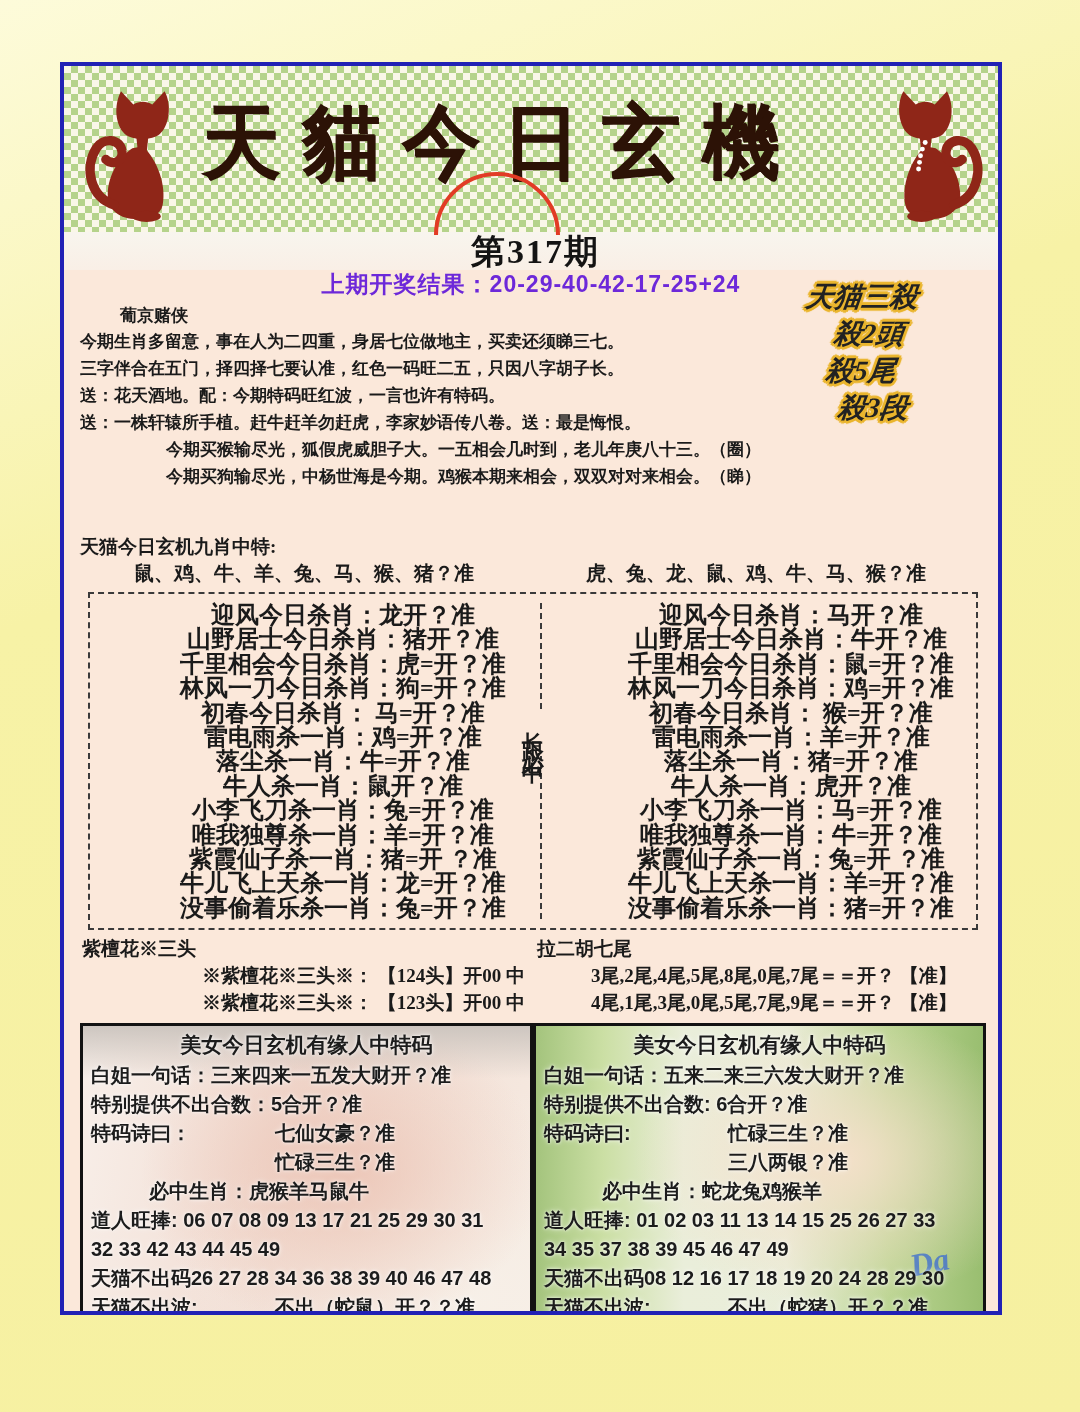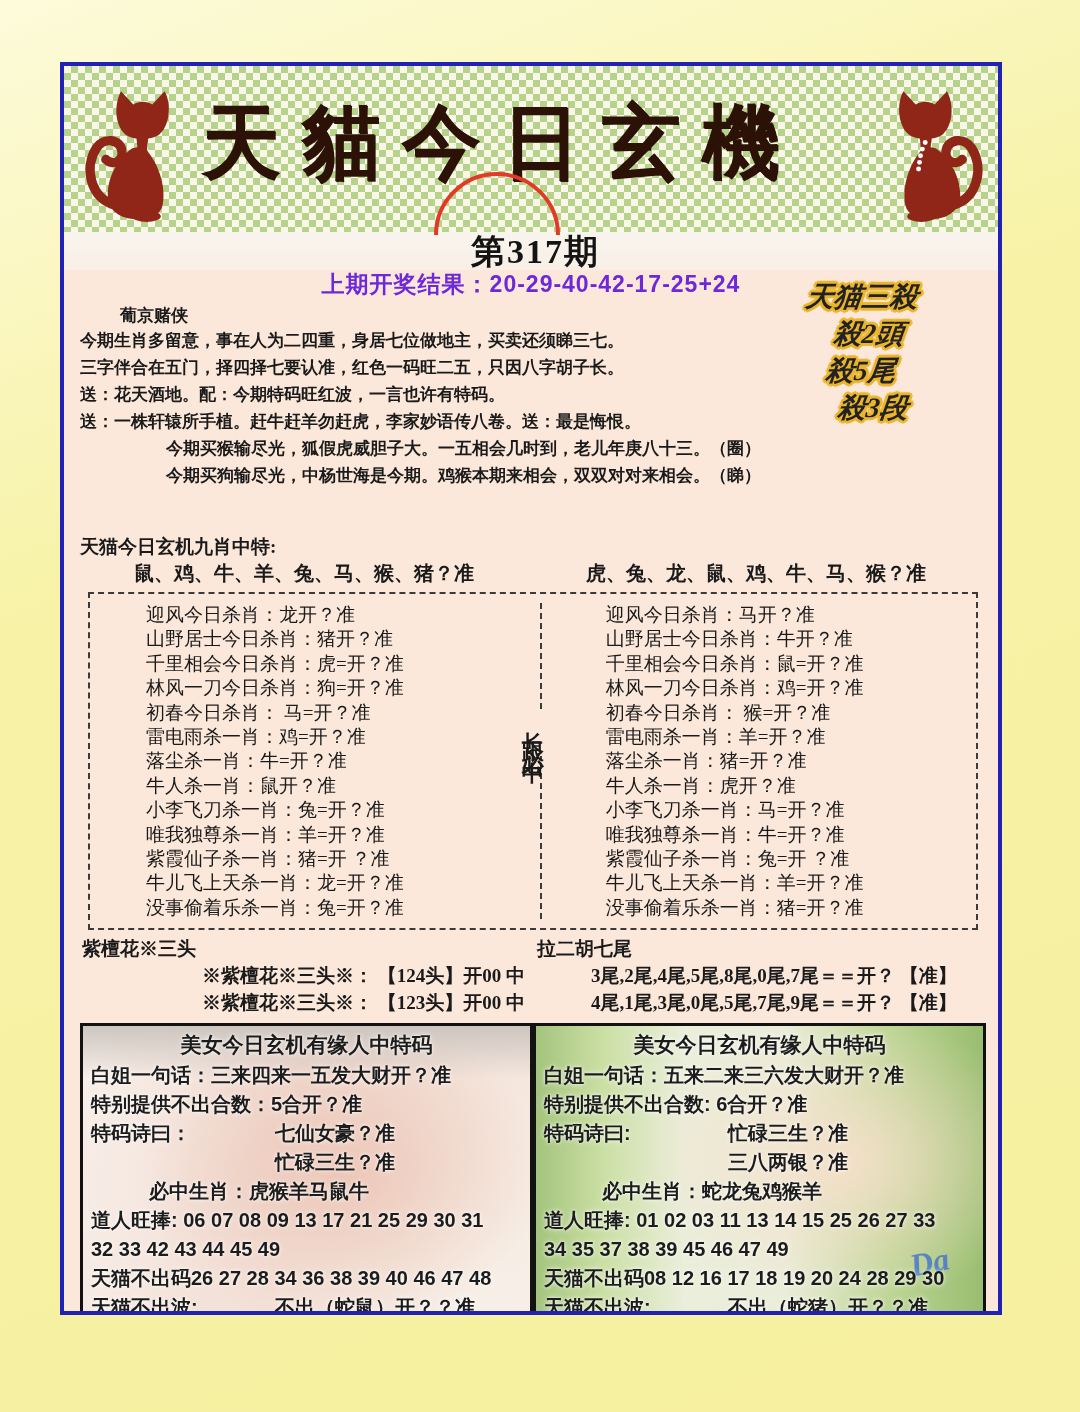--- a/index.html
+++ b/index.html
@@ -54,34 +54,34 @@
       -2px -2px 0 #eab52d, 2px -2px 0 #eab52d, -2px 2px 0 #eab52d, 2px 2px 0 #eab52d,
       0 -3px 1px #eab52d, 0 3px 1px #eab52d, -3px 0 1px #eab52d, 3px 0 1px #eab52d;
   }
   .badge .b1{margin-left:2px;}
   .badge .b2{margin-left:30px;}
   .badge .b3{margin-left:22px;}
   .badge .b4{margin-left:34px;}
   
   .intro{padding:2px 16px 0 16px;font-size:17px;font-weight:bold;line-height:27px;}
   .intro .byline{padding-left:40px;height:26px;}
-  .intro p{margin:0;font-family:Liberation Mono, monospace;}
+  .intro p{margin:0;}
   .intro p.ind{padding-left:86px;}
   
   .ninexiao{padding:0 16px;font-size:20px;font-weight:bold;margin-top:44px;}
   .ninexiao .nx-label{font-size:19px;height:26px;}
   .ninexiao .nx-row{display:flex;height:28px;}
   .ninexiao .nx-left{margin-left:54px;}
   .ninexiao .nx-right{margin-left:112px;}
   
   .killbox{
     margin:4px 20px 0 24px;border:2px dashed #3a3a3a;position:relative;
     display:flex;padding:9px 0;height:316px;background:transparent;
   }
-  .kcol{font-size:19px;font-weight:normal;line-height:24.4px;white-space:nowrap;}
+  .kcol{font-size:24px;font-weight:bold;line-height:24.4px;white-space:nowrap;text-align:center;}
   .kcol-left{width:51%;padding-left:56px;border-right:2px dashed #3a3a3a;box-sizing:border-box;}
   .kcol-right{flex:1;padding-left:64px;}
   .kmiddle{
     position:absolute;left:calc(51% - 25px);top:118px;
     writing-mode:vertical-rl;font-size:22px;font-weight:bold;letter-spacing:10px;
     background:#fbe8da;padding:2px 1px;z-index:2;
   }
   
   .tails-row{display:flex;margin:6px 6px 0 18px;font-size:19px;font-weight:bold;}
   .tsec{width:50%;}

